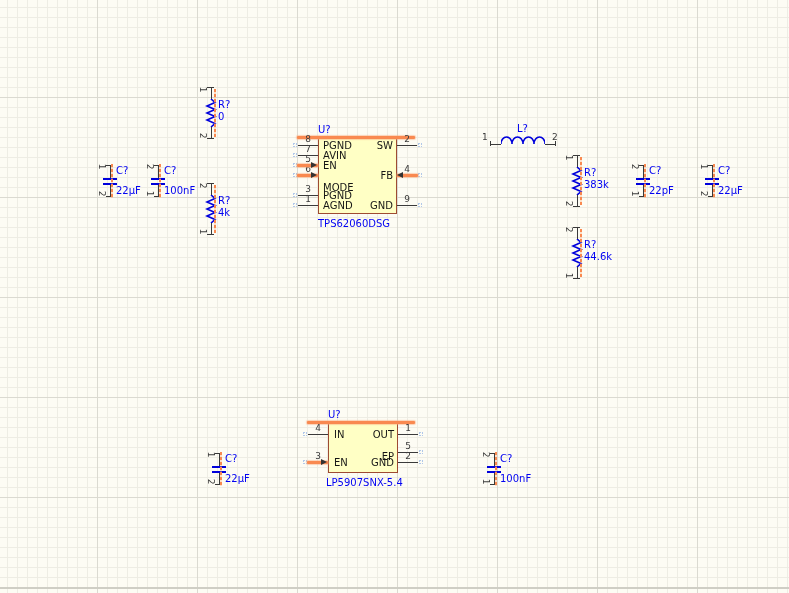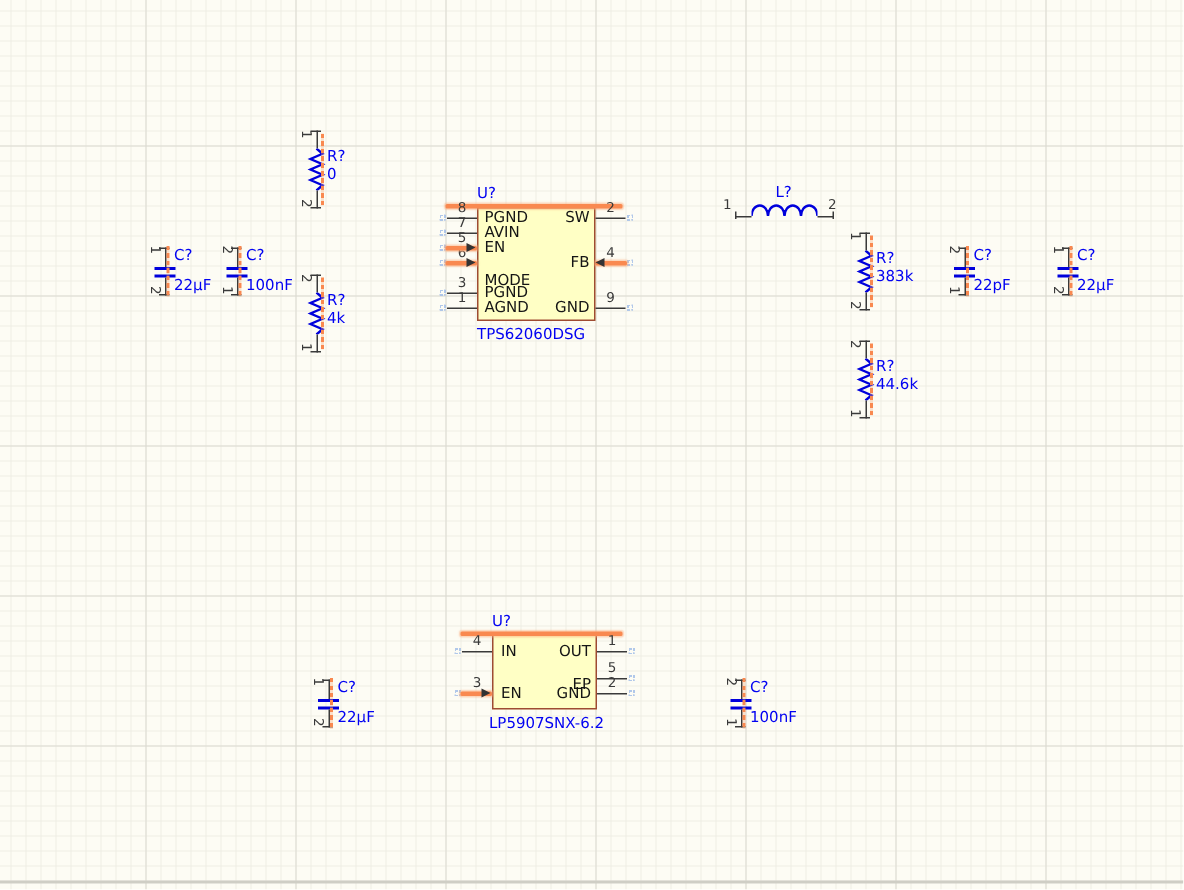--- a/index.html
+++ b/index.html
@@ -231,21 +231,21 @@
     <span class="errv" style="left:1px;top:-1px;height:34px"></span>
     <span class="pnum rot" style="left:-11px;top:-3px">1</span>
     <span class="pnum rot" style="left:-11px;top:24px">2</span>
     <span class="lbl" style="left:6px;top:0">C?</span>
     <span class="lbl" style="left:6px;top:20px">22µF</span>
   </div>
 
   <div class="comp" style="left:328px;top:423px">
     <div class="icbody" style="width:70px;height:50px"></div>
     <span class="lbl" style="left:0;top:-14px">U?</span>
-    <span class="lbl" style="left:-2px;top:54px">LP5907SNX-6.2</span>
+    <span class="lbl" style="left:-2px;top:54px">LP5907SNX-5.4</span>
     <span class="errh" style="left:-21px;top:-2px;width:108px"></span>
 
     <span class="plh" style="left:-20px;top:11px;width:20px"></span>
     <span class="plh" style="left:-20px;top:39px;width:20px"></span>
     <span class="dot" style="left:-25px;top:9px"></span>
     <span class="dot" style="left:-25px;top:37px"></span>
     <span class="pnum icn" style="left:-16px;top:1px">4</span>
     <span class="pnum icn" style="left:-16px;top:29px">3</span>
     <span class="pname" style="left:6px;top:6px">IN</span>
     <span class="pname" style="left:6px;top:34px">EN</span>

